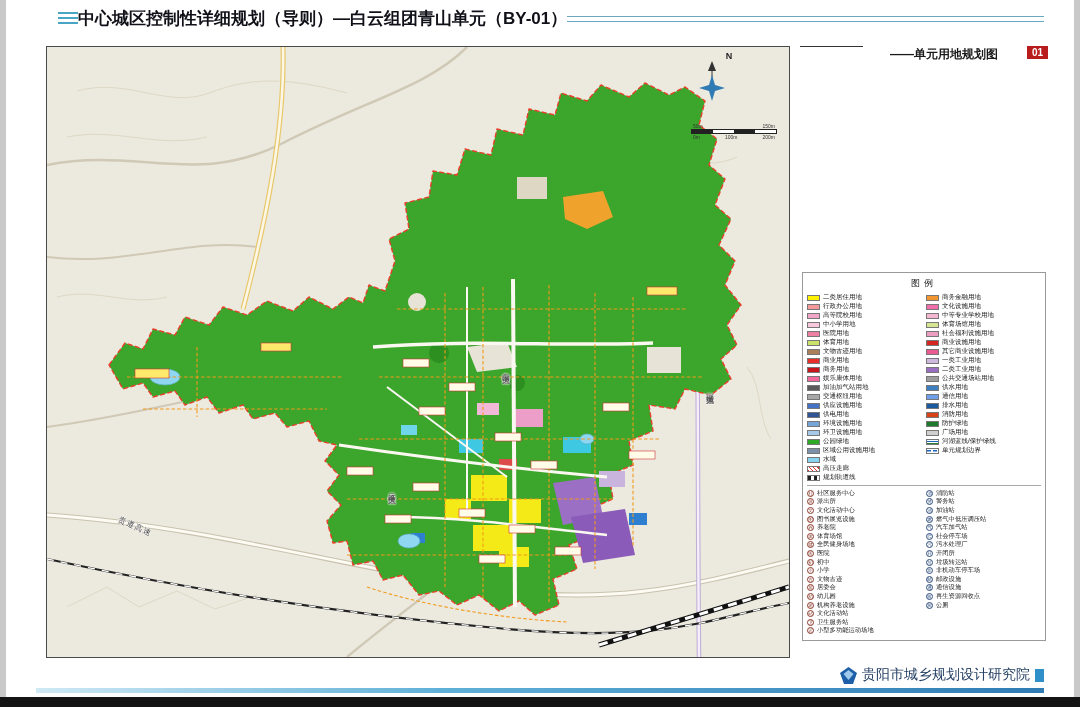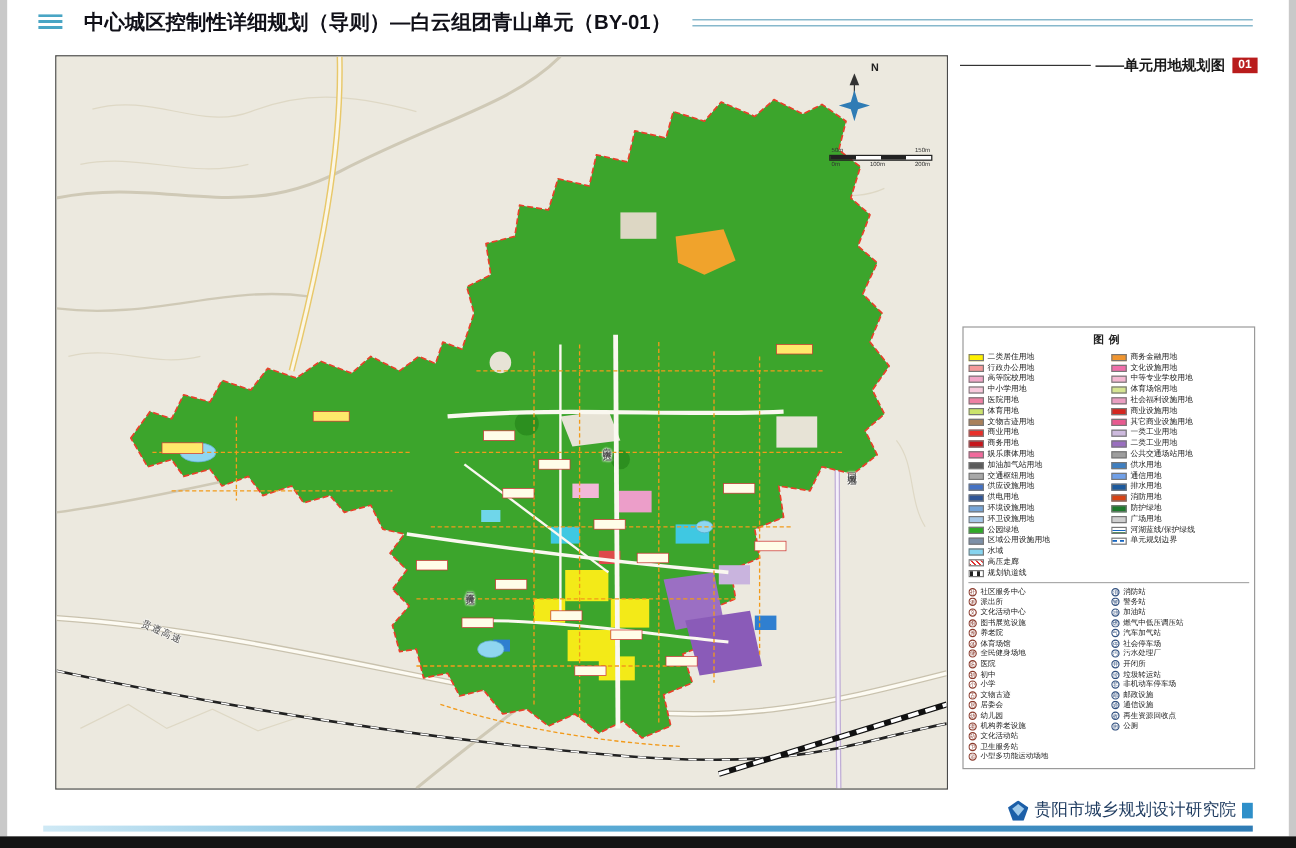--- a/index.html
+++ b/index.html
@@ -1,45 +1,45 @@
 <!DOCTYPE html>
 <html><head>
 <meta charset="utf-8">
 <style>
   html,body{margin:0;padding:0;}
   body{width:1080px;height:707px;background:#c9c9c9;font-family:"Liberation Sans",sans-serif;position:relative;overflow:hidden;}
   .page{position:absolute;left:6px;top:0;width:1068px;height:697px;background:#ffffff;}
   .black-bar{position:absolute;left:0;top:697px;width:1080px;height:10px;background:#141414;}
 
   
-  .title-row{position:absolute;left:26px;top:7px;right:30px;display:flex;align-items:center;gap:18px;text-align:center;}
+  .title-row{position:absolute;left:52px;top:7px;right:30px;display:flex;align-items:center;gap:0;text-align:center;}
   .title-deco{width:20px;height:13px;background:repeating-linear-gradient(#49a5c4 0 2px,transparent 2px 5px);flex:0 0 20px;}
   .page-title{font-size:17px;font-weight:bold;color:#101018;white-space:nowrap;}
   .title-line{flex:1;height:4px;border-top:1px solid #6aa7c0;border-bottom:1px solid #6aa7c0;}
 
   
   .map-frame{position:absolute;left:40px;top:46px;width:744px;height:612px;border:1px solid #4a4a4a;background:#ece9df;box-sizing:border-box;overflow:hidden;}
   .map-frame svg{display:block;}
   .map-label{position:absolute;font-size:8px;color:#4a4a4a;letter-spacing:1px;text-shadow:0 0 2px #fff,0 0 2px #fff,0 0 2px #fff;}
   .vert{writing-mode:vertical-rl;text-orientation:upright;}
   .north-box{position:absolute;left:652px;top:4px;width:60px;text-align:center;color:#222;}
   .north-n{font-size:9px;font-weight:bold;}
   .scale-box{position:absolute;left:644px;top:76px;width:86px;font-size:5px;color:#333;}
   .scale-top,.scale-bot{display:flex;justify-content:space-between;padding:0 2px;}
   .scale-bar{height:3px;border:0.5px solid #222;background:repeating-linear-gradient(90deg,#222 0 21px,#fff 21px 42px);}
 
   
   .side-panel{position:absolute;left:794px;top:46px;width:248px;height:612px;}
-  .panel-header{display:flex;align-items:center;}
+  .panel-header{display:flex;align-items:flex-start;gap:23px;}
   .header-line{flex:1;height:1px;background:#333;}
   .header-label{font-size:12px;font-weight:bold;color:#1a1a1a;margin-left:4px;white-space:nowrap;}
   .badge{background:#b91c1c;color:#fff;font-size:10px;font-weight:bold;padding:1px 5px;margin-left:6px;}
 
   .legend-box{position:absolute;top:226px;left:2px;right:2px;border:1px solid #9a9a9a;padding:4px 4px 5px 4px;background:#fff;overflow:hidden;}
-  .legend-title{text-align:center;font-size:9px;font-weight:bold;letter-spacing:4px;color:#222;margin-bottom:3px;}
+  .legend-title{text-align:center;font-size:9px;font-weight:normal;letter-spacing:4px;color:#222;margin-bottom:3px;}
   .lg-cols{display:flex;gap:4px;}
   .lg-col{width:50%;}
   .lg-row{display:flex;align-items:center;height:9px;overflow:hidden;}
   .lg-sw{width:13px;height:6px;border:0.5px solid #777;margin-right:3px;flex:0 0 13px;box-sizing:border-box;background:#fff;}
   .sw-hatch-red{background:repeating-linear-gradient(45deg,#e03030 0 1px,#fff 1px 3px);}
   .sw-dash-dark{background:repeating-linear-gradient(90deg,#222 0 3px,#fff 3px 6px);}
   .sw-line-bluegreen{background:linear-gradient(#fff 0 1.5px,#1565c0 1.5px 2.5px,#fff 2.5px 3.5px,#2e7d32 3.5px 4.5px,#fff 4.5px 6px);}
   .sw-dash-blue{background-color:#fff;background-image:repeating-linear-gradient(90deg,#1565c0 0 4px,transparent 4px 6px);background-size:100% 1.5px;background-position:center;background-repeat:no-repeat;}
   .lg-label{font-size:6.5px;color:#222;white-space:nowrap;}
   .lg-divider{border-top:1px solid #aaa;margin:3px 0;}

